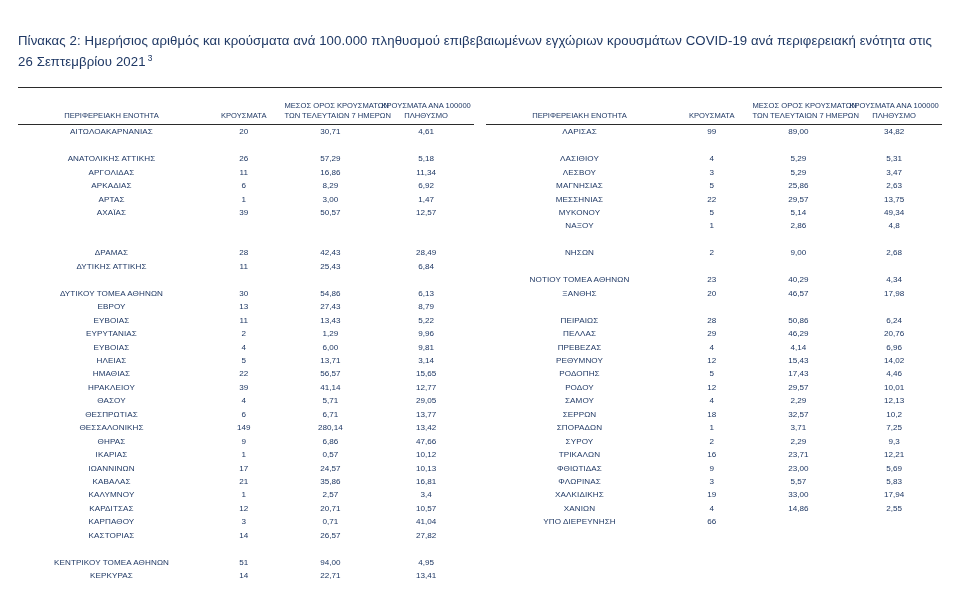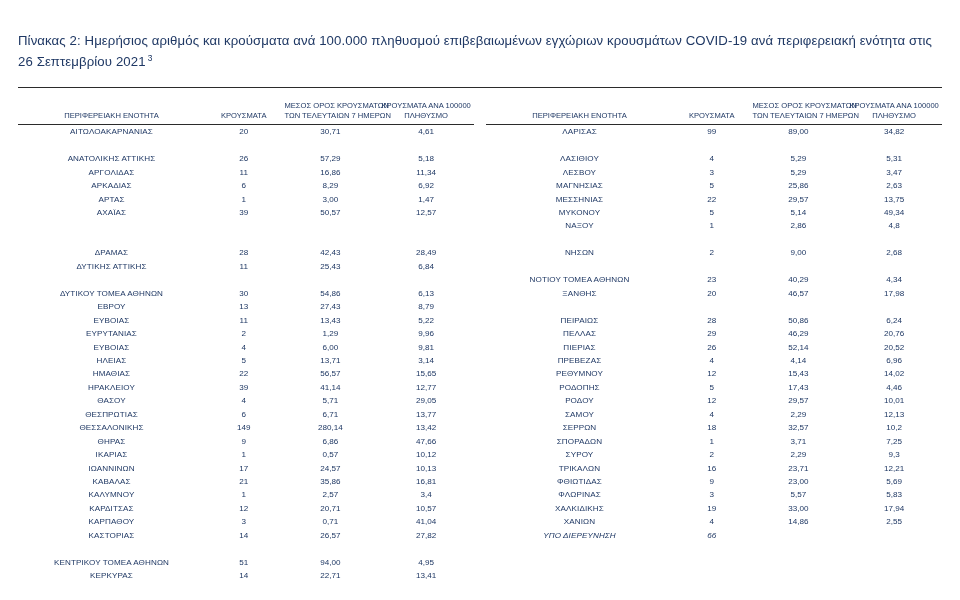--- a/index.html
+++ b/index.html
@@ -87,21 +87,21 @@
     line-height: 13.45px;
     color: #1f3864;
     white-space: nowrap;
     overflow: hidden;
   }
   tbody td.name { letter-spacing: 0.1px; }
   tbody tr.spacer td {
     height: 13.45px;
     line-height: 13.45px;
   }
-  tbody tr.italic td { font-style: italic; }
+  tbody tr.italic td { }
 </style>
 </head>
 <body>
 
 <div class="page">
 
   <div class="caption">
     <span>Πίνακας 2: Ημερήσιος αριθμός και κρούσματα ανά 100.000 πληθυσμού επιβεβαιωμένων εγχώριων κρουσμάτων COVID-19 ανά περιφερειακή ενότητα στις 26 Σεπτεμβρίου 2021</span><sup>3</sup>
   </div>
 
@@ -460,26 +460,20 @@
                 <td class="num">50,86</td>
                 <td class="num">6,24</td>
               </tr>
               <tr>
                 <td class="name">ΠΕΛΛΑΣ</td>
                 <td class="num">29</td>
                 <td class="num">46,29</td>
                 <td class="num">20,76</td>
               </tr>
               <tr>
-                <td class="name">ΠΙΕΡΙΑΣ</td>
-                <td class="num">26</td>
-                <td class="num">52,14</td>
-                <td class="num">20,52</td>
-              </tr>
-              <tr>
                 <td class="name">ΠΡΕΒΕΖΑΣ</td>
                 <td class="num">4</td>
                 <td class="num">4,14</td>
                 <td class="num">6,96</td>
               </tr>
               <tr>
                 <td class="name">ΡΕΘΥΜΝΟΥ</td>
                 <td class="num">12</td>
                 <td class="num">15,43</td>
                 <td class="num">14,02</td>

